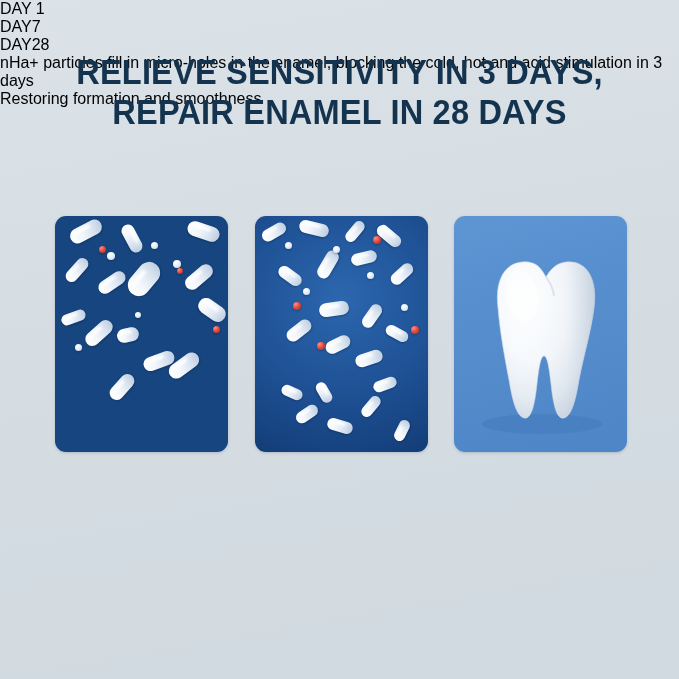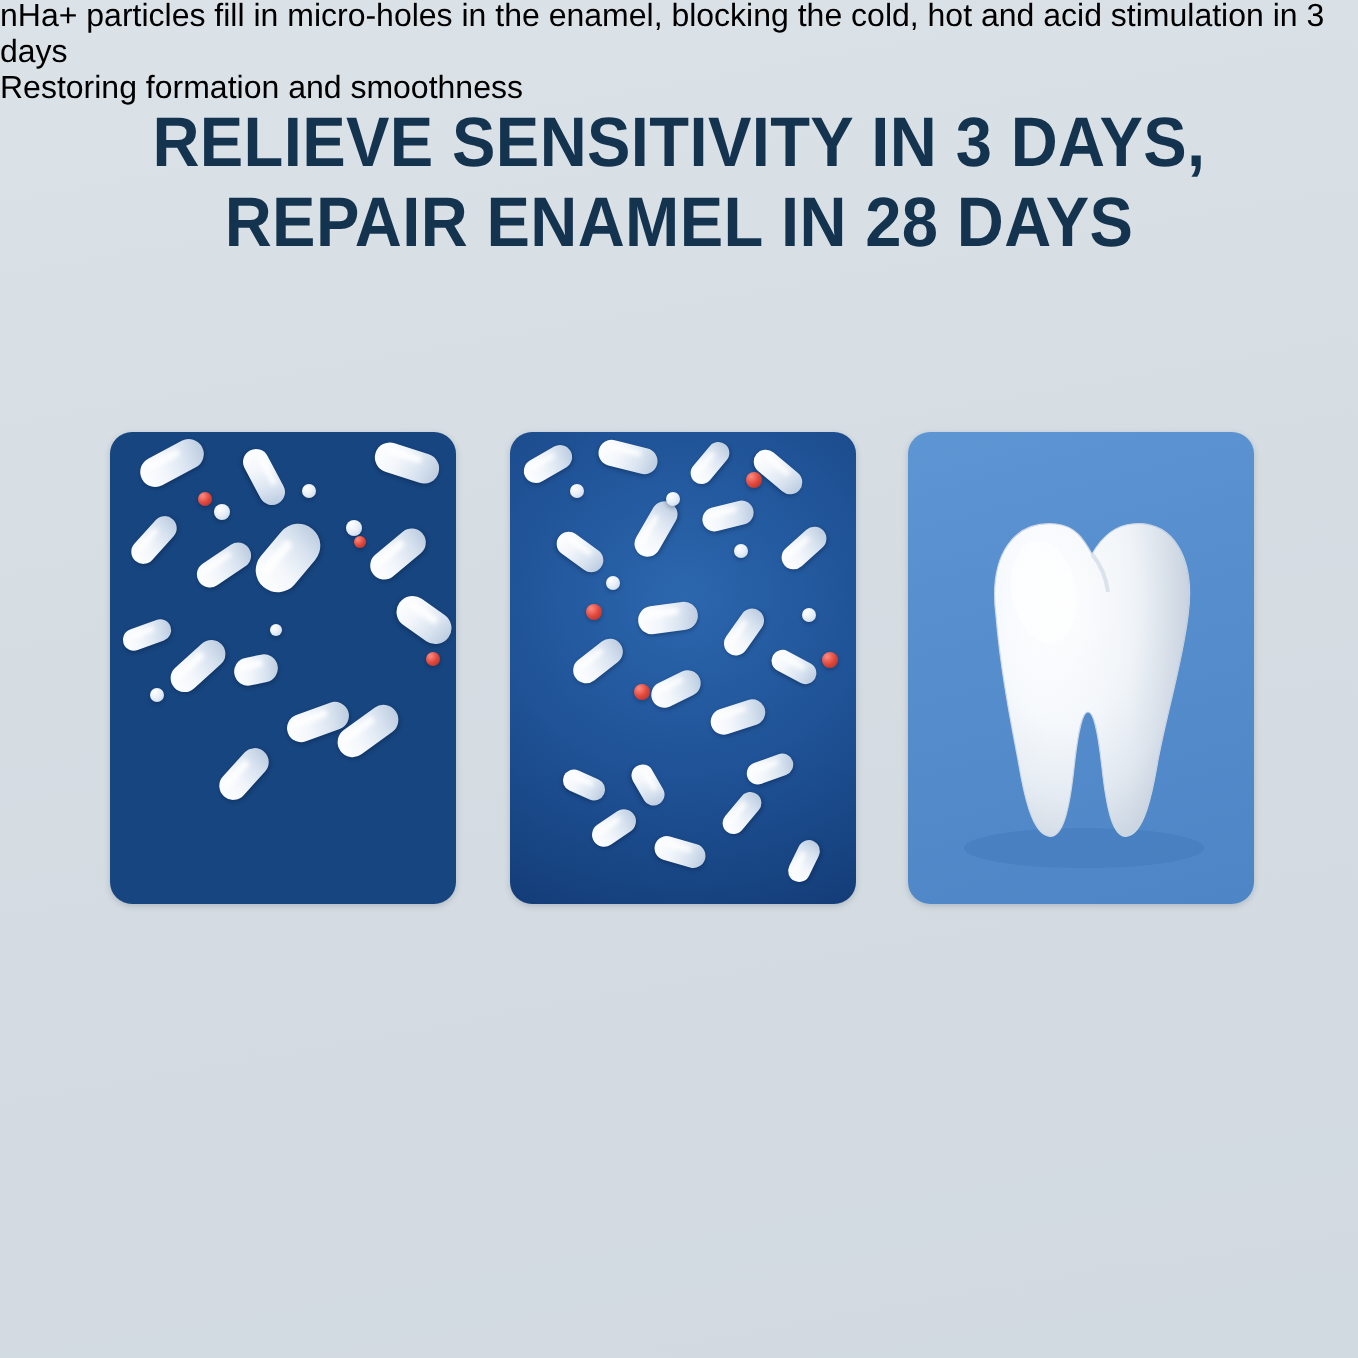--- a/index.html
+++ b/index.html
@@ -306,19 +306,30 @@
                    C81 186 78 204 70 202 C62 200 58 182 55 164
                    C50 138 46 116 44 92 Z" fill="url(#toothShade)"></path>
           <path d="M92 61 C96 66 99 72 100 80" stroke="#d3dde8" stroke-width="2" fill="none" opacity="0.8"></path>
           <ellipse cx="68" cy="80" rx="16" ry="26" fill="#ffffff" opacity="0.55" transform="rotate(-10 68 80)"></ellipse>
         </svg>
       </div>
     </div>
 
   </div>
 
+  <div class="badges">
+    <div class="badge-slot">
+      <span class="badge">DAY 1</span>
+    </div>
+    <div class="badge-slot">
+      <span class="badge">DAY7</span>
+    </div>
+    <div class="badge-slot">
+      <span class="badge">DAY28</span>
+    </div>
+  </div>
 
   <div class="captions">
     <div class="caption">nHa+ particles fill in micro-holes in the enamel, blocking the cold, hot and acid stimulation in 3 days</div>
     <div class="caption">Restoring formation and smoothness</div>
   </div>
 
 </div>
 
 </body></html>

